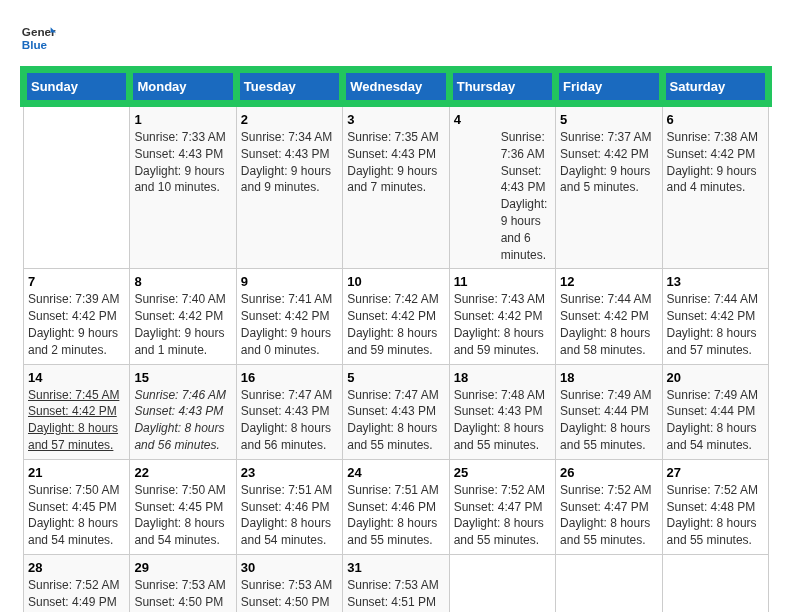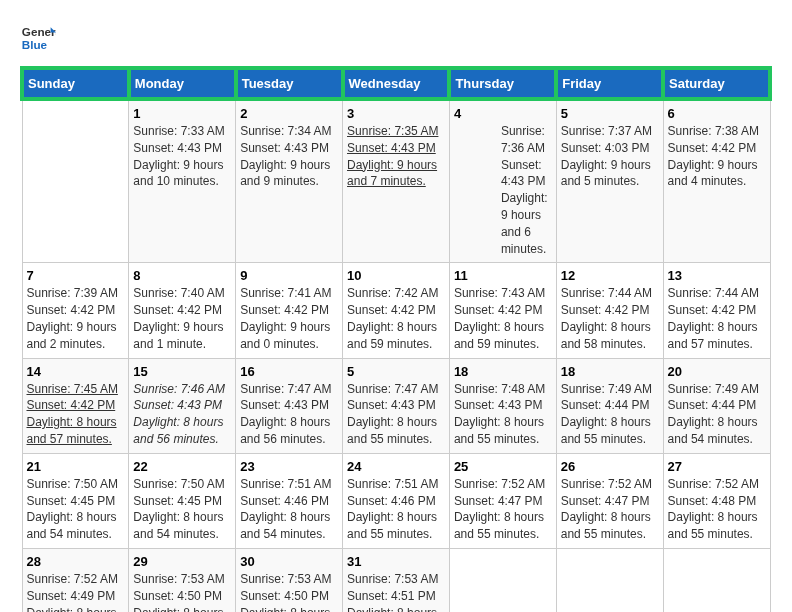--- a/index.html
+++ b/index.html
@@ -42,21 +42,21 @@
       border-collapse: collapse;
       font-size: 11px;
     }
     thead tr th {
       background-color: #1a6abf;
       color: #fff;
       padding: 6px 4px;
       text-align: left;
       font-size: 13px;
       font-weight: bold;
-      border: 4px solid #22c55e;
+      border: 7px solid #22c55e;
     }
     tbody tr td {
       vertical-align: top;
       padding: 5px 4px;
       border: 1px solid #ccc;
       width: 14.28%;
       min-height: 80px;
     }
     tbody tr:nth-child(odd) td {
       background-color: #f9f9f9;
@@ -122,36 +122,36 @@
         </td>
         <td>
           <span class="day-num">2</span>
           <div class="day-info" style="white-space: pre-line;">Sunrise: 7:34 AM
 Sunset: 4:43 PM
 Daylight: 9 hours
 and 9 minutes.</div>
         </td>
         <td>
           <span class="day-num">3</span>
-          <div class="day-info" style="white-space: pre-line; text-decoration: underline;">Sunrise: 7:35 AM
+          <div class="day-info" style="white-space: pre-line;">Sunrise: 7:35 AM
 Sunset: 4:43 PM
 Daylight: 9 hours
 and 7 minutes.</div>
         </td>
         <td>
           <span class="day-num">4</span>
           <div class="day-info" style="white-space: pre-line; margin-left: 47px;">Sunrise: 7:36 AM
 Sunset: 4:43 PM
 Daylight: 9 hours
 and 6 minutes.</div>
         </td>
         <td>
           <span class="day-num">5</span>
           <div class="day-info" style="white-space: pre-line;">Sunrise: 7:37 AM
-Sunset: 4:03 PM
+Sunset: 4:42 PM
 Daylight: 9 hours
 and 5 minutes.</div>
         </td>
         <td>
           <span class="day-num">6</span>
           <div class="day-info" style="white-space: pre-line;">Sunrise: 7:38 AM
 Sunset: 4:42 PM
 Daylight: 9 hours
 and 4 minutes.</div>
         </td>

